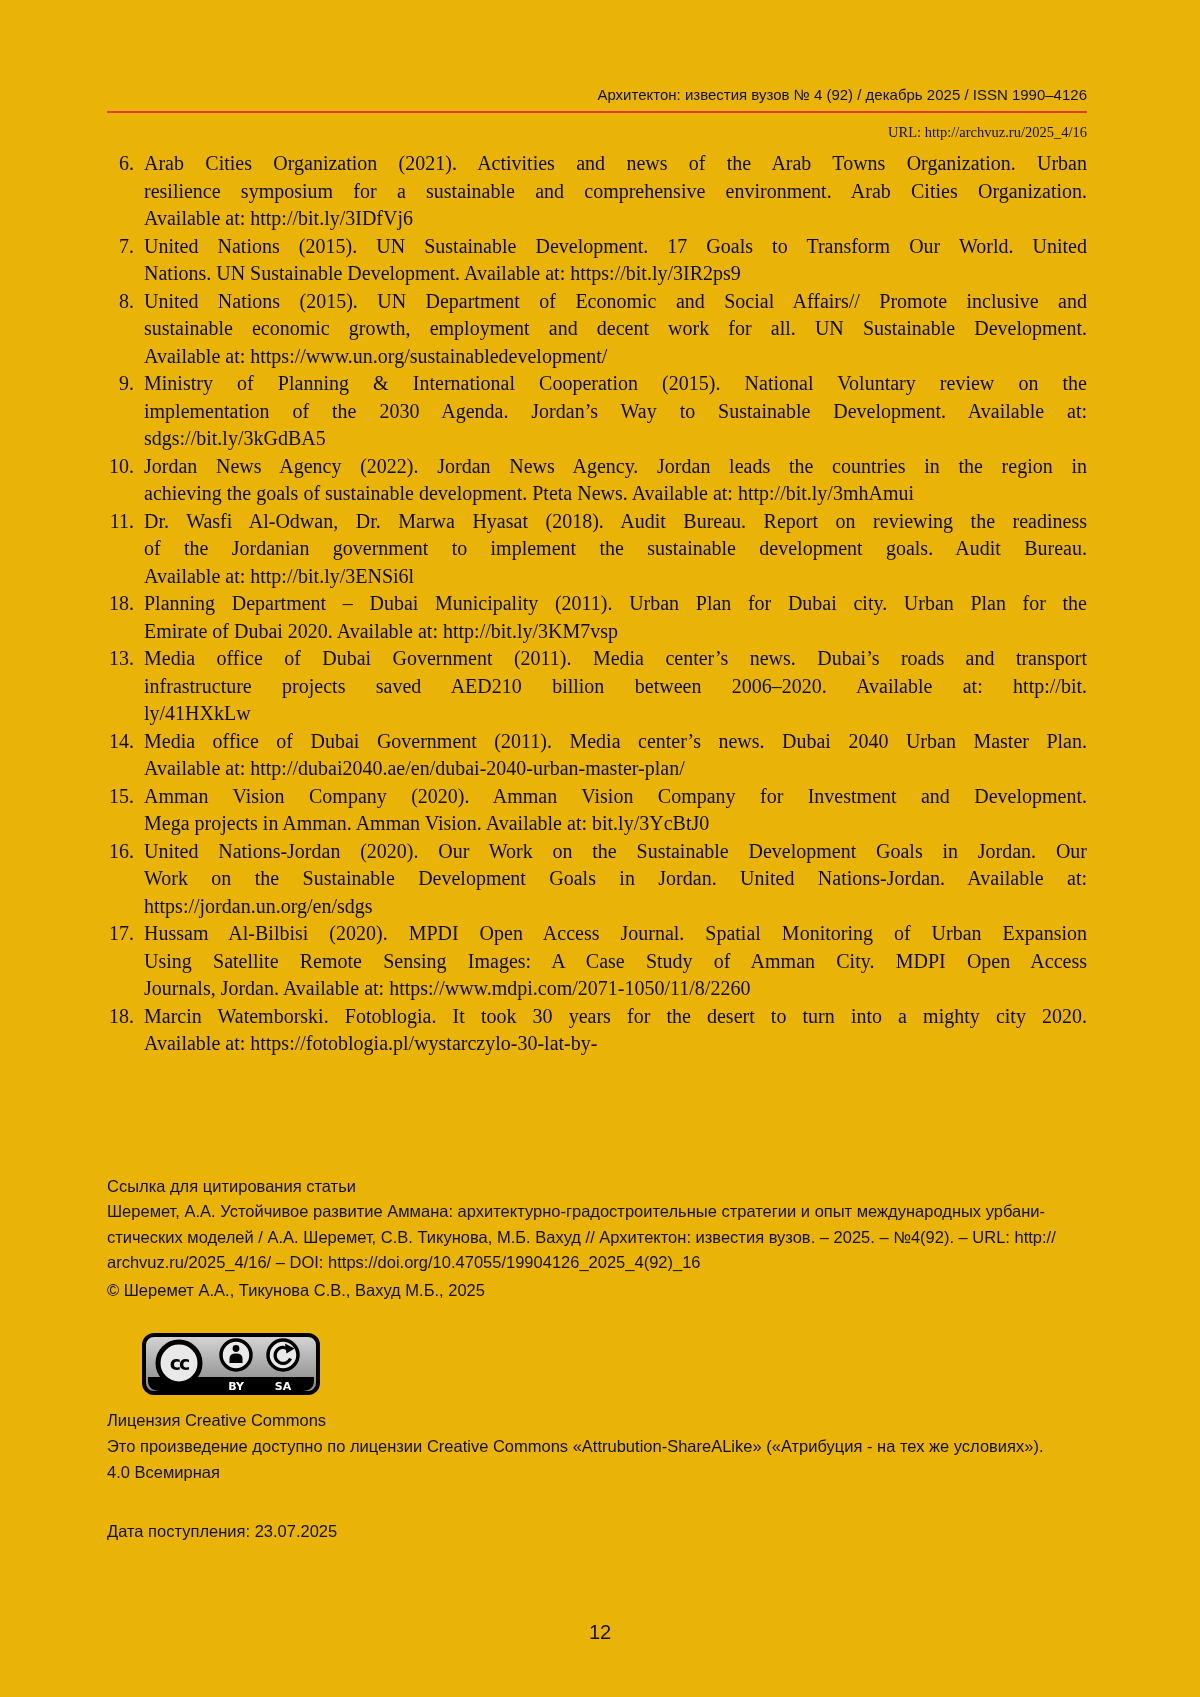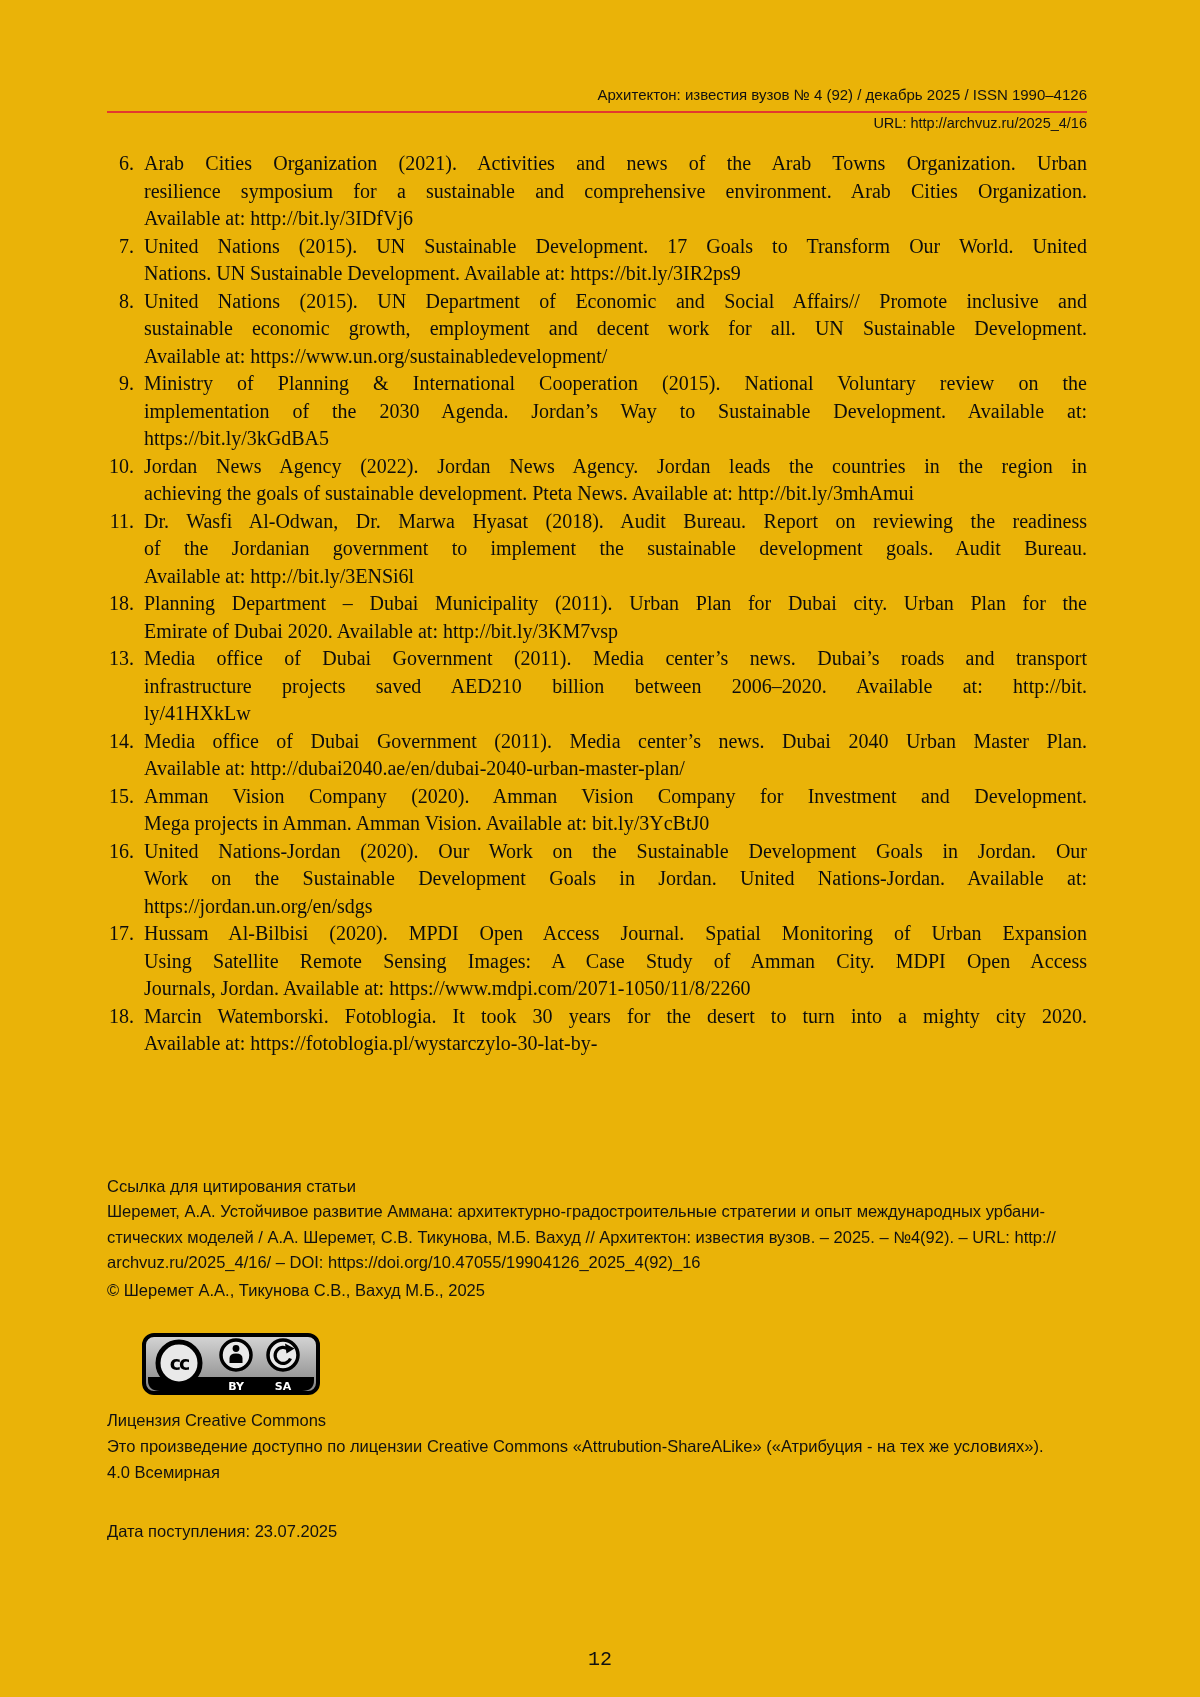--- a/index.html
+++ b/index.html
@@ -25,23 +25,24 @@
     font-size: 15px;
     line-height: 18px;
     padding-bottom: 7px;
   }
   .header .rule {
     height: 2px;
     background: #e3392e;
     width: 100%;
   }
   .header .url-line {
-    margin-top: 2px;
+    margin-top: 11px;
     font-size: 14.5px;
     line-height: 17px;
+    font-family: Liberation Serif, serif;
   }
 
   
   .refs {
     position: absolute;
     top: 150px;
     left: 107px;
     width: 980px;
     font-family: "Liberation Serif", serif;
     font-size: 20px;
@@ -103,23 +104,22 @@
     left: 107px;
     font-size: 16.5px;
   }
 
   .page-number {
     position: absolute;
     top: 1621px;
     left: 0;
     width: 100%;
     text-align: center;
-    font-family: Liberation Mono, monospace;
+    font-family: Liberation Sans, sans-serif;
     font-size: 20px;
-    margin-top: 27px;
   }
 </style>
 </head>
 <body>
 
 <div class="page">
 
   <div class="header">
     <div class="journal-line">Архитектон: известия вузов № 4 (92) / декабрь 2025 / ISSN 1990–4126</div>
     <div class="rule" style="background: rgb(227, 57, 46);"></div>
@@ -141,21 +141,21 @@
       <div class="ref">
         <span class="num">8.</span>
         <div class="ref-line jl">United Nations (2015). UN Department of Economic and Social Affairs// Promote inclusive and</div>
         <div class="ref-line jl">sustainable economic growth, employment and decent work for all. UN Sustainable Development.</div>
         <div class="ref-line">Available at: https://www.un.org/sustainabledevelopment/</div>
       </div>
       <div class="ref">
         <span class="num">9.</span>
         <div class="ref-line jl">Ministry of Planning &amp; International Cooperation (2015). National Voluntary review on the</div>
         <div class="ref-line jl">implementation of the 2030 Agenda. Jordan’s Way to Sustainable Development. Available at:</div>
-        <div class="ref-line">https://bit.ly/3kGdBA5</div>
+        <div class="ref-line">sdgs://bit.ly/3kGdBA5</div>
       </div>
       <div class="ref">
         <span class="num">10.</span>
         <div class="ref-line jl">Jordan News Agency (2022). Jordan News Agency. Jordan leads the countries in the region in</div>
         <div class="ref-line">achieving the goals of sustainable development. Pteta News. Available at: http://bit.ly/3mhAmui</div>
       </div>
       <div class="ref">
         <span class="num">11.</span>
         <div class="ref-line jl">Dr. Wasfi Al-Odwan, Dr. Marwa Hyasat (2018). Audit Bureau. Report on reviewing the readiness</div>
         <div class="ref-line jl">of the Jordanian government to implement the sustainable development goals. Audit Bureau.</div>

